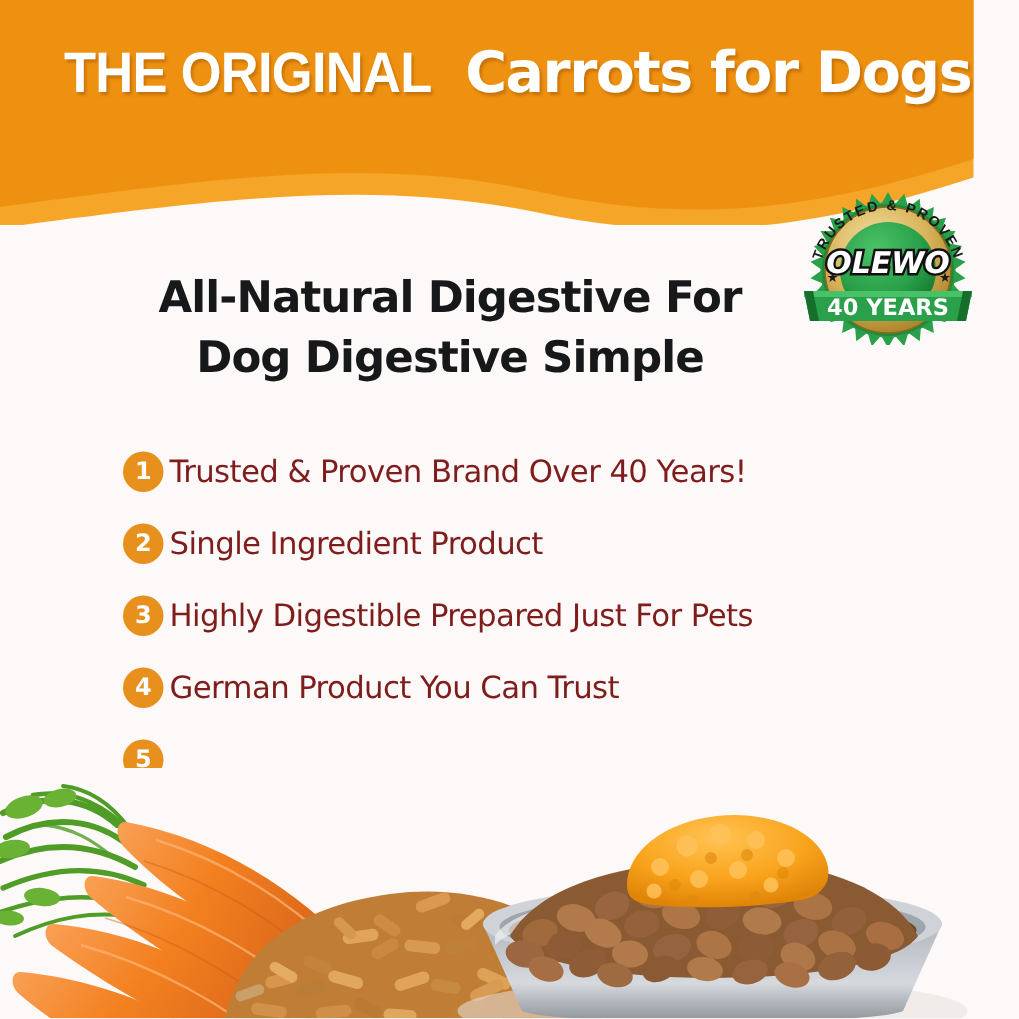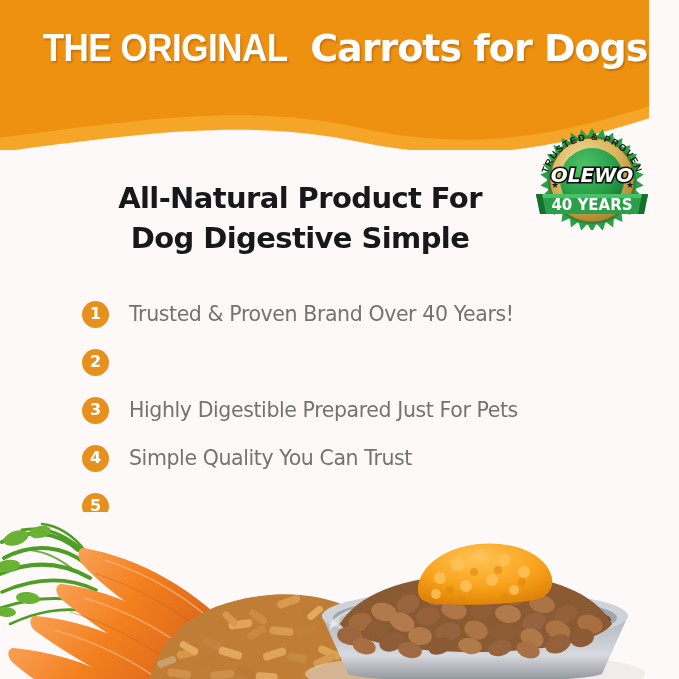--- a/index.html
+++ b/index.html
@@ -74,22 +74,22 @@
     width:27px;height:27px;border-radius:50%;
     background:#e8901d;
     color:#ffffff;
     font-size:16px;font-weight:bold;
     display:flex;align-items:center;justify-content:center;
     flex:0 0 auto;
     font-family:"DejaVu Sans","Liberation Sans",sans-serif;
     line-height:1;
   }
   .feat-text{
-    margin-left:20px;
-    color:#737373;
+    margin-left:4px;
+    color:#7f1d1d;
     font-size:20.5px;
     font-family:"DejaVu Sans","Liberation Sans",sans-serif;
     letter-spacing:-0.4px;
     white-space:nowrap;
   }
 
   
   .photo{
     position:absolute;left:0;top:512px;width:679px;height:167px;
     overflow:hidden;
@@ -187,39 +187,40 @@
     <g>
       <polygon points="14,66 126,66 122,86 18,86" fill="#2aa04a"></polygon>
       <polygon points="14,66 126,66 126,70 14,70" fill="#49c169"></polygon>
       <polygon points="14,66 20,66 24,86 18,86" fill="#16702c"></polygon>
       <polygon points="120,66 126,66 122,86 116,86" fill="#16702c"></polygon>
       <text x="70" y="82" text-anchor="middle" font-family="'DejaVu Sans','Liberation Sans',sans-serif" font-size="15" font-weight="bold" fill="#ffffff">40 YEARS</text>
     </g>
   </svg>
 
   <div class="subhead">
-    <span>All-Natural Product For</span>
+    <span>All-Natural Digestive For</span>
     <span class="l2">Dog Digestive Simple</span>
   </div>
 
   <div class="features">
     <div class="feat-row">
       <div class="feat-badge">1</div>
       <div class="feat-text">Trusted &amp; Proven Brand Over 40 Years!</div>
     </div>
     <div class="feat-row">
       <div class="feat-badge">2</div>
+      <div class="feat-text">Single Ingredient Product</div>
     </div>
     <div class="feat-row">
       <div class="feat-badge">3</div>
       <div class="feat-text">Highly Digestible Prepared Just For Pets</div>
     </div>
     <div class="feat-row">
       <div class="feat-badge">4</div>
-      <div class="feat-text">Simple Quality You Can Trust</div>
+      <div class="feat-text">German Product You Can Trust</div>
     </div>
     <div class="feat-row">
       <div class="feat-badge">5</div>
     </div>
   </div>
 
   <div class="photo">
     <svg width="679" height="167" viewBox="0 0 679 167">
       <defs>
         <linearGradient id="carrotG" x1="0" y1="0" x2="1" y2="0.4">

